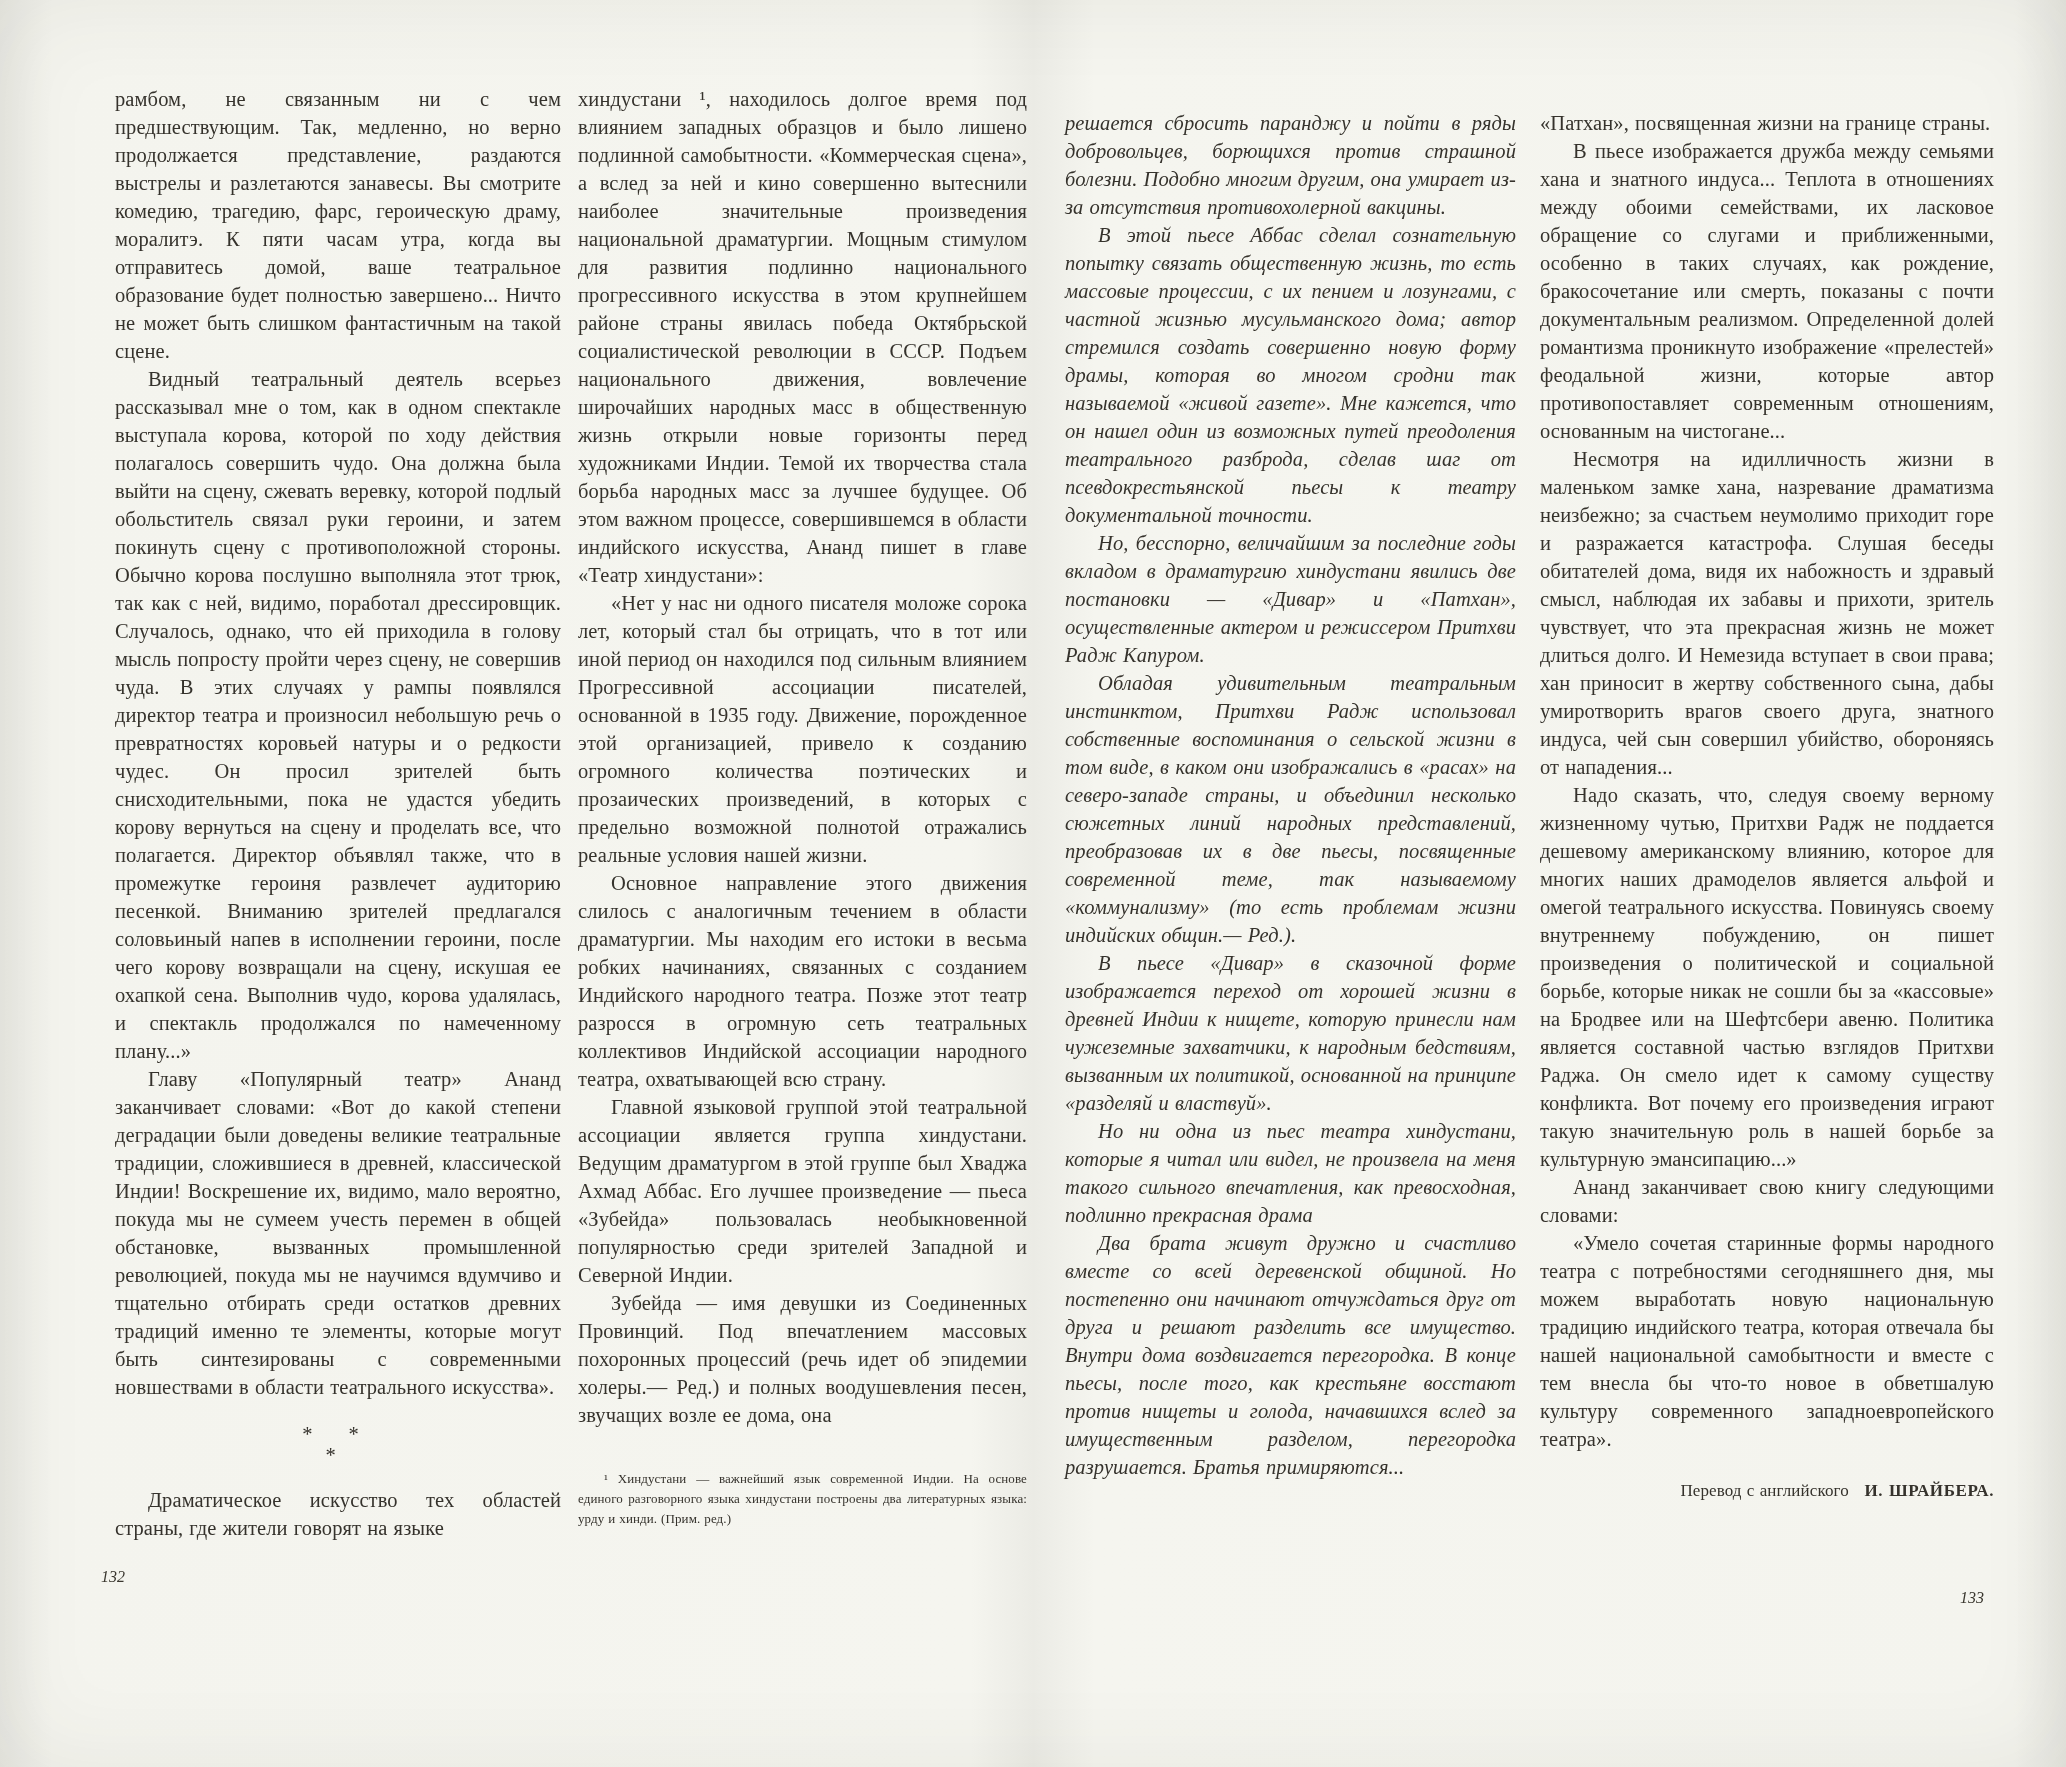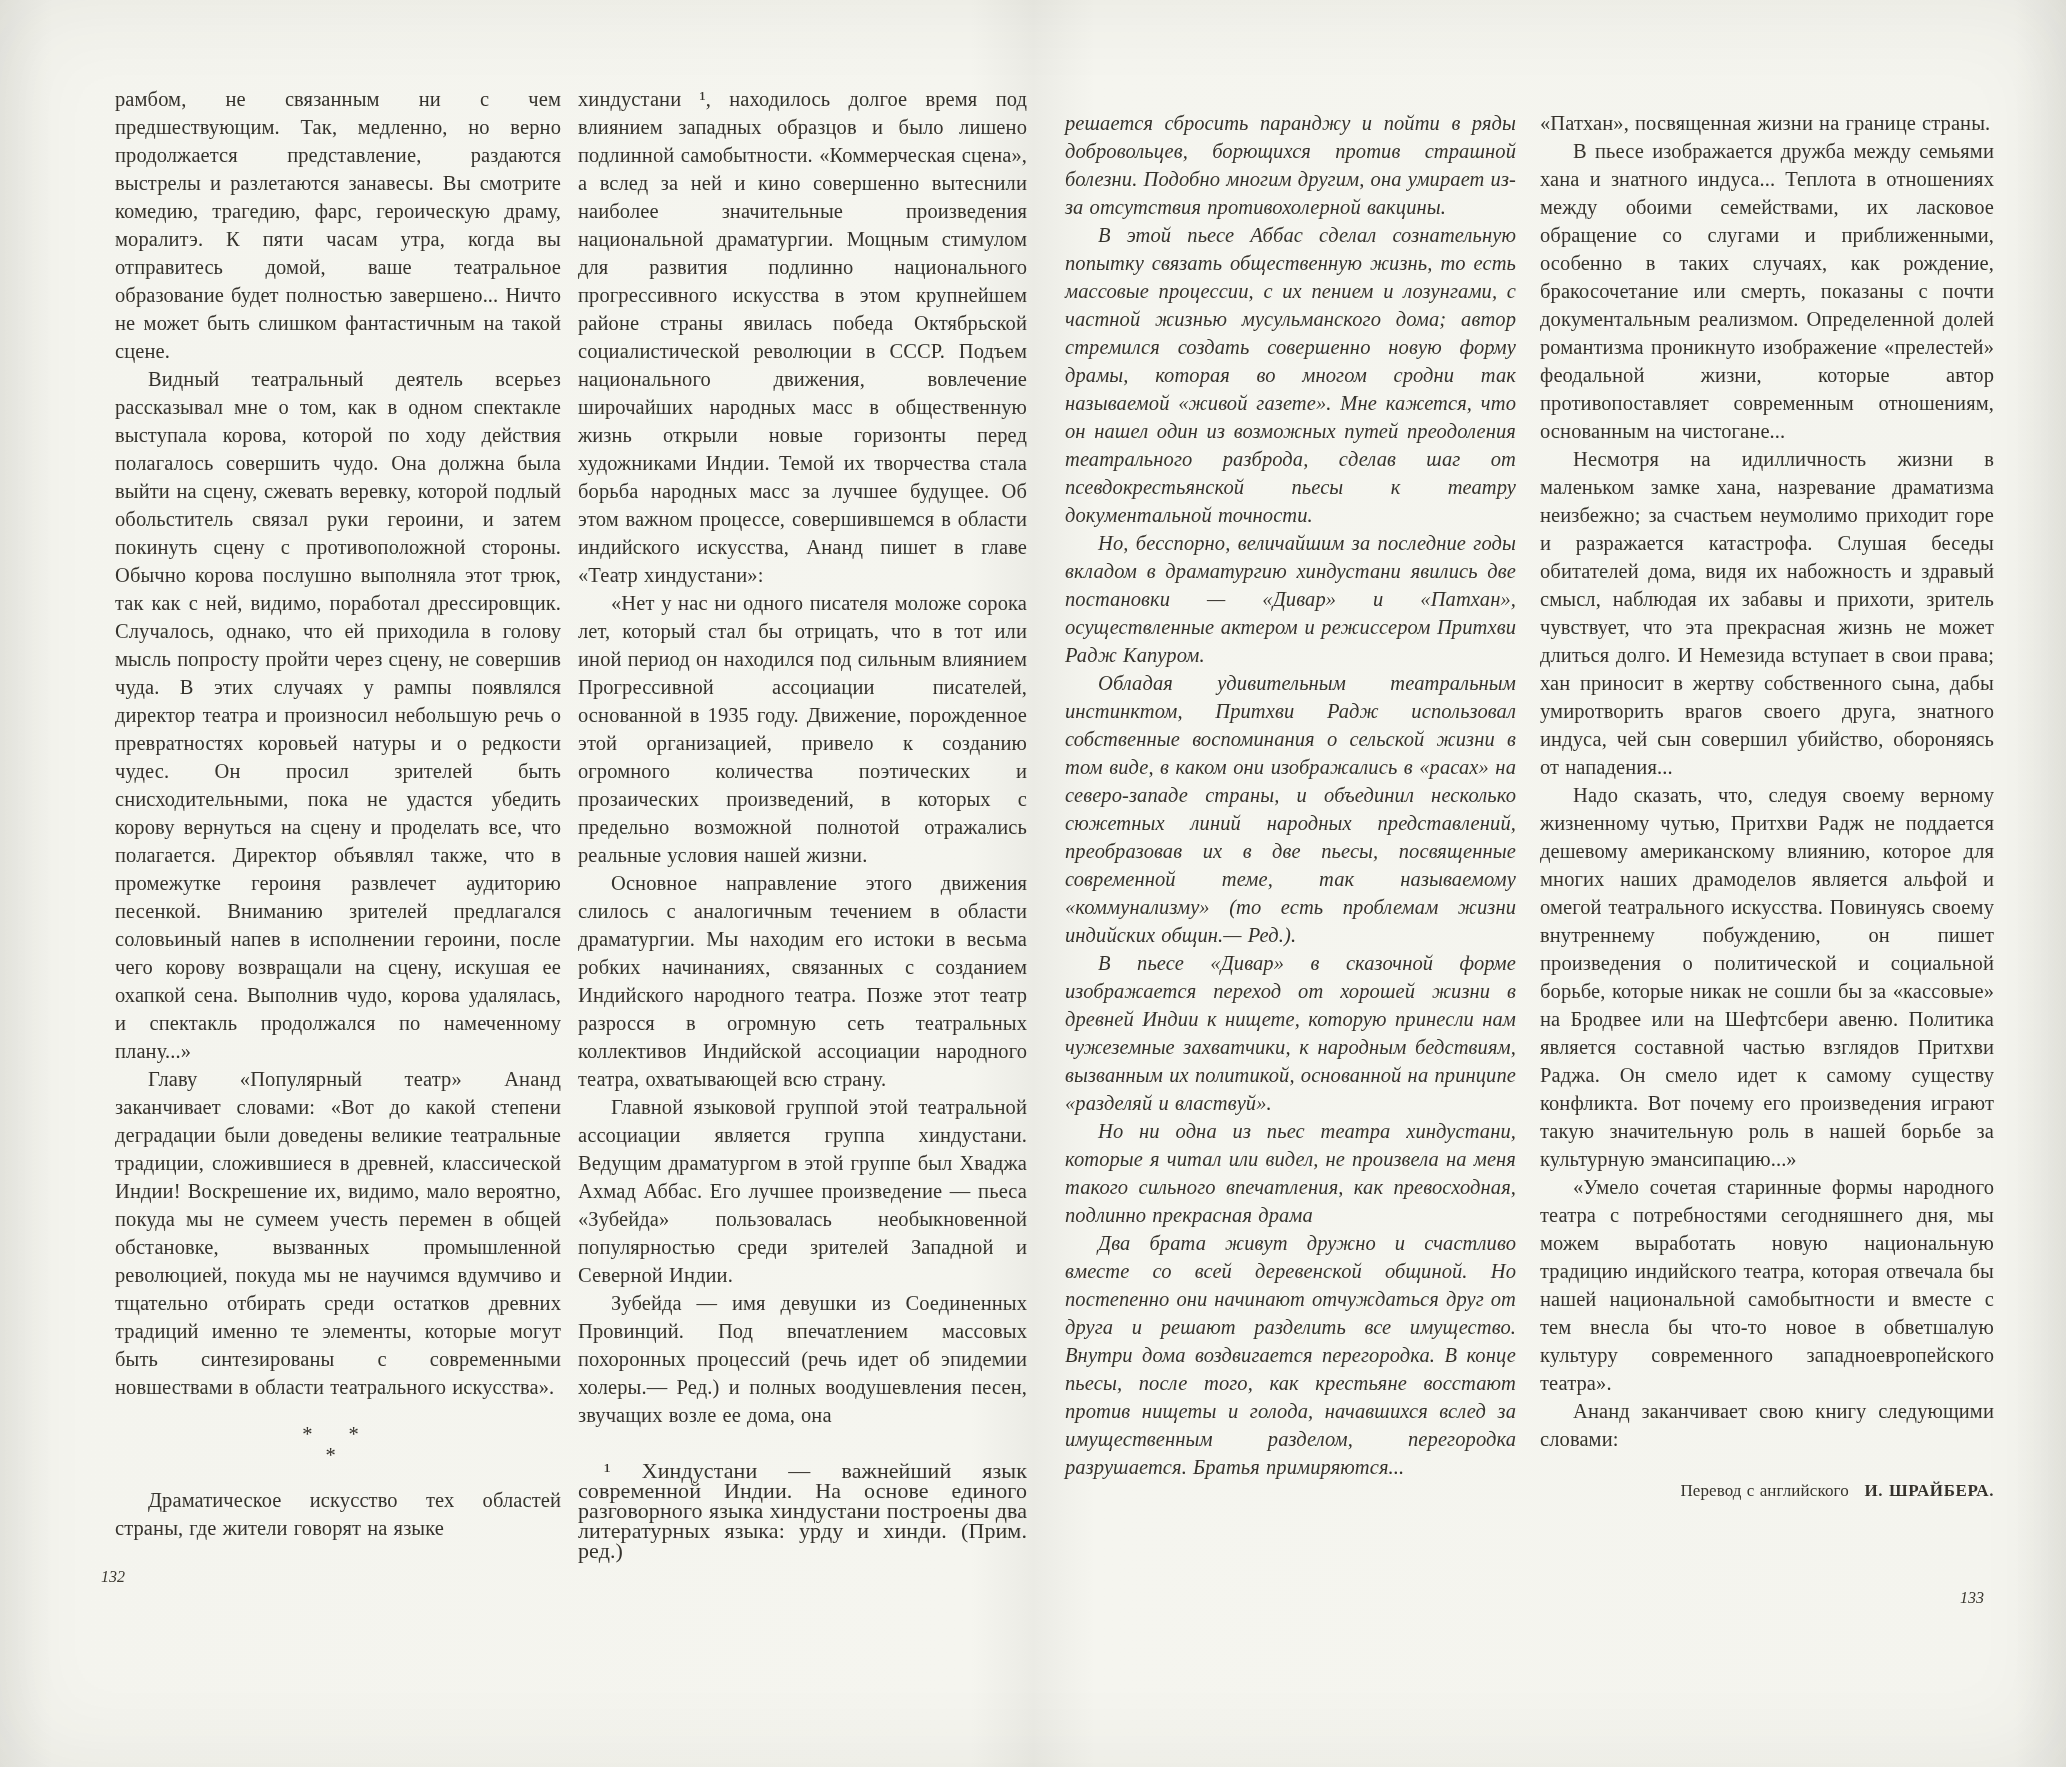--- a/index.html
+++ b/index.html
@@ -46,22 +46,22 @@
     margin: 23.4px 0 20px 0;
     font-size: 20.5px;
   }
   .divider span {
     display: block;
     line-height: 21px;
     letter-spacing: 15px;
   }
 
   .footnote {
-    margin-top: 32px;
-    font-size: 22px;
+    margin-top: 40px;
+    font-size: 13px;
     line-height: 20px;
     text-align: justify;
     text-indent: 26px;
     word-spacing: 0.6px;
   }
 
   .signature {
     margin-top: 27px;
     text-align: right;
     font-size: 17px;
@@ -122,22 +122,22 @@
         <p>Два брата живут дружно и счастливо вместе со всей деревенской общиной. Но постепенно они начинают отчуждаться друг от друга и решают разделить все имущество. Внутри дома воздвигается перегородка. В конце пьесы, после того, как крестьяне восстают против нищеты и голода, начавшихся вслед за имущественным разделом, перегородка разрушается. Братья примиряются...</p>
       </div>
   </div>
 
   <div class="col" id="col4">
     <div>
         <p class="no-indent">«Патхан», посвященная жизни на границе страны.</p>
         <p>В пьесе изображается дружба между семьями хана и знатного индуса... Теплота в отношениях между обоими семействами, их ласковое обращение со слугами и приближенными, особенно в таких случаях, как рождение, бракосочетание или смерть, показаны с почти документальным реализмом. Определенной долей романтизма проникнуто изображение «прелестей» феодальной жизни, которые автор противопоставляет современным отношениям, основанным на чистогане...</p>
         <p>Несмотря на идилличность жизни в маленьком замке хана, назревание драматизма неизбежно; за счастьем неумолимо приходит горе и разражается катастрофа. Слушая беседы обитателей дома, видя их набожность и здравый смысл, наблюдая их забавы и прихоти, зритель чувствует, что эта прекрасная жизнь не может длиться долго. И Немезида вступает в свои права; хан приносит в жертву собственного сына, дабы умиротворить врагов своего друга, знатного индуса, чей сын совершил убийство, обороняясь от нападения...</p>
         <p>Надо сказать, что, следуя своему верному жизненному чутью, Притхви Радж не поддается дешевому американскому влиянию, которое для многих наших драмоделов является альфой и омегой театрального искусства. Повинуясь своему внутреннему побуждению, он пишет произведения о политической и социальной борьбе, которые никак не сошли бы за «кассовые» на Бродвее или на Шефтсбери авеню. Политика является составной частью взглядов Притхви Раджа. Он смело идет к самому существу конфликта. Вот почему его произведения играют такую значительную роль в нашей борьбе за культурную эмансипацию...»</p>
+        <p>Ананд заканчивает свою книгу следующими словами:</p>
         <p>«Умело сочетая старинные формы народного театра с потребностями сегодняшнего дня, мы можем выработать новую национальную традицию индийского театра, которая отвечала бы нашей национальной самобытности и вместе с тем внесла бы что-то новое в обветшалую культуру современного западноевропейского театра».</p>
-        <p>Ананд заканчивает свою книгу следующими словами:</p>
       </div>
     <div class="signature">
       <span class="sig-prefix">Перевод с английского</span>
       <span>&nbsp;</span>
       <span class="sig-name">И. ШРАЙБЕРА.</span>
     </div>
   </div>
 
   <div class="pagenum" id="pagenum-left">132</div>
   <div class="pagenum" id="pagenum-right">133</div>

